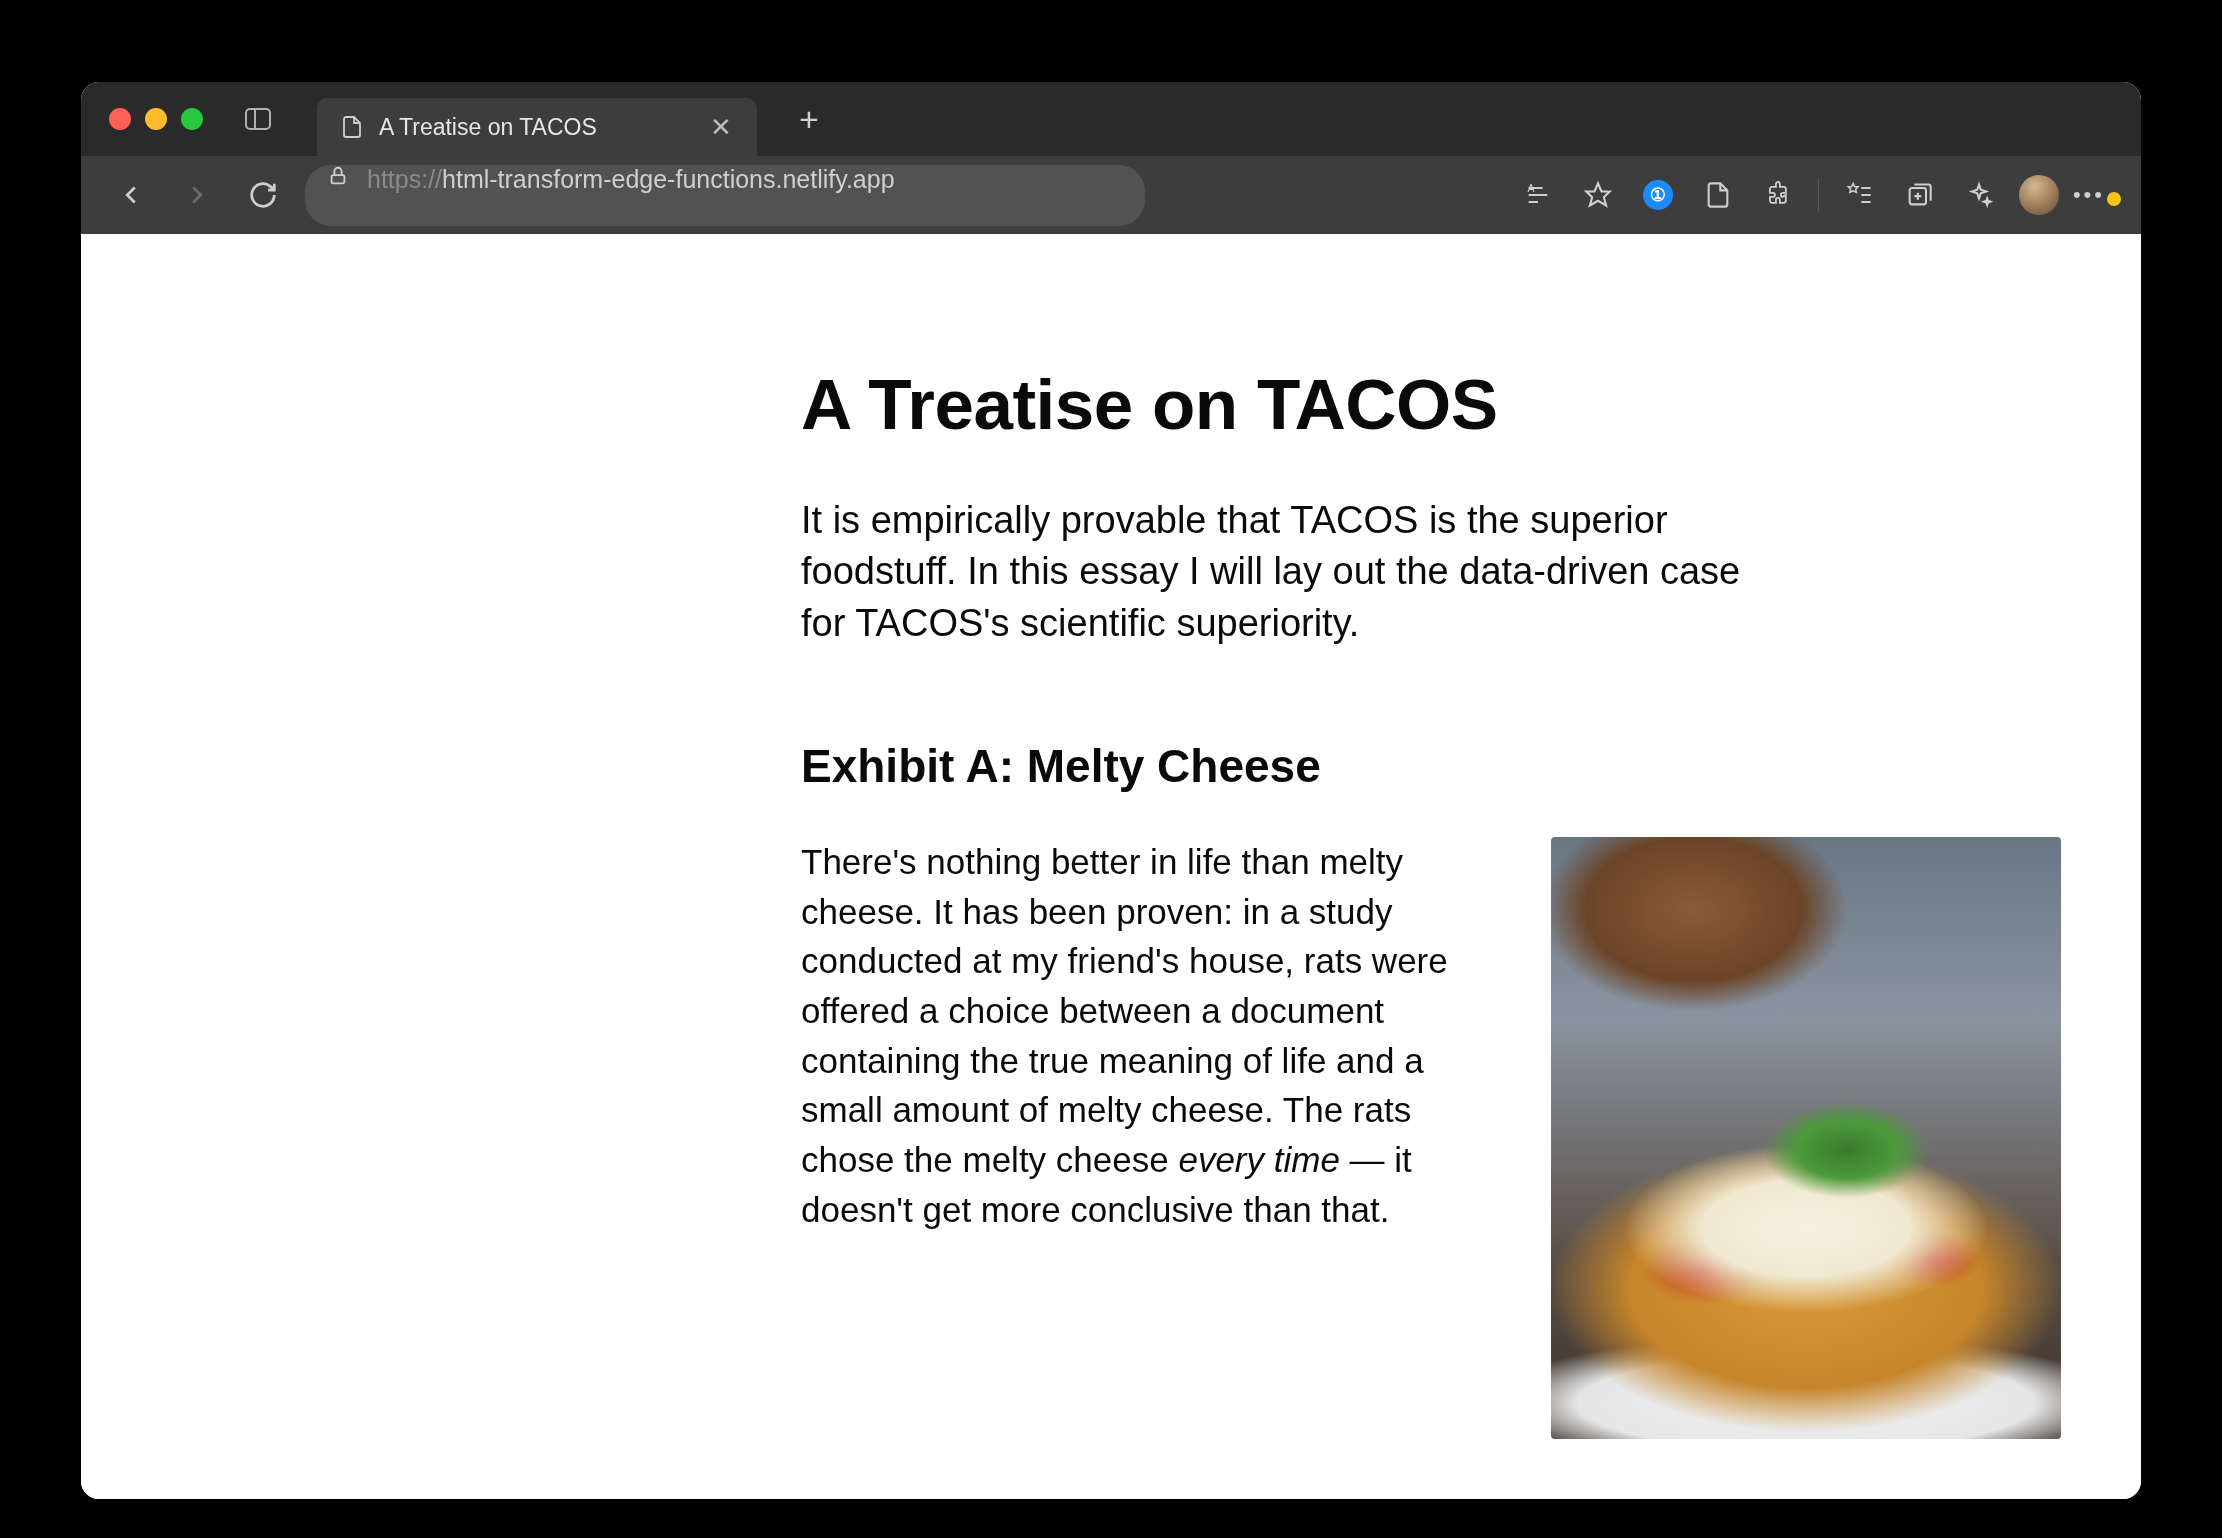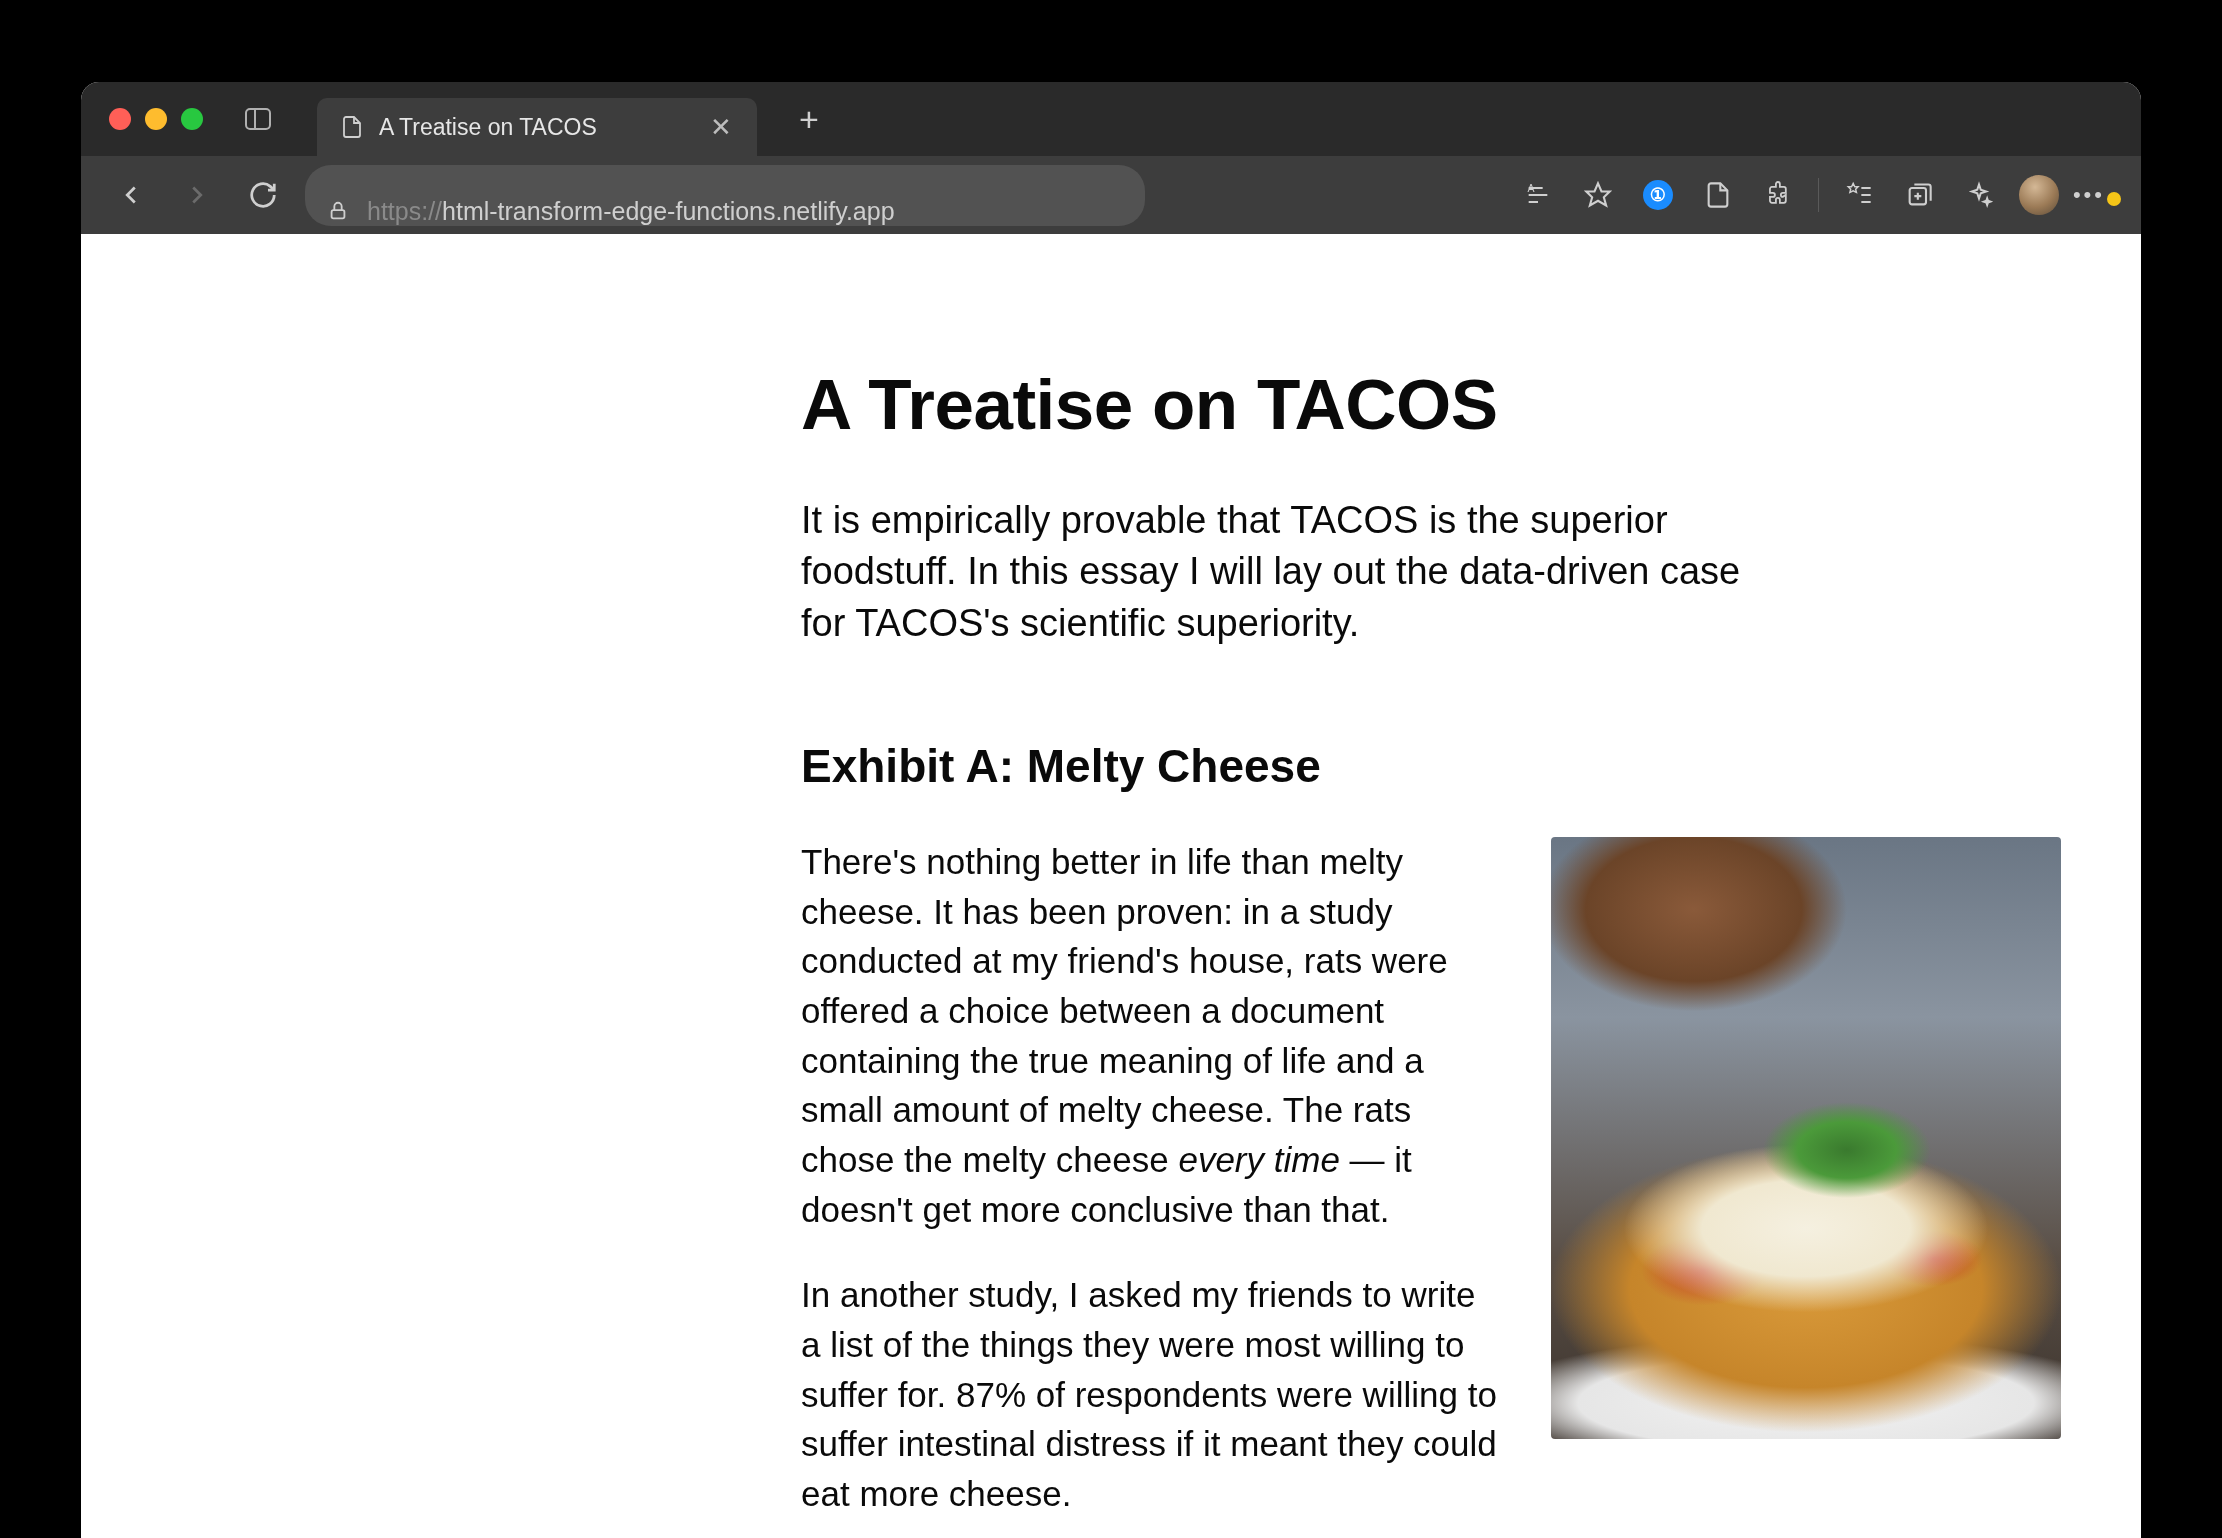--- a/index.html
+++ b/index.html
@@ -145,21 +145,21 @@
       stroke-width: 2.2;
     }
 
     .url-bar {
       flex: 1;
       max-width: 840px;
       height: 61px;
       background: #525252;
       border-radius: 26px;
       display: flex;
-      align-items: flex-end;
+      align-items: flex-start;
       padding: 0 22px;
       margin: 0 10px 0 4px;
       gap: 18px;
     }
     .lock-icon {
       color: #cfcfcf;
     }
     .url-text {
       color: #cfcfcf;
       font-size: 25px;
@@ -411,20 +411,19 @@
     <div class="content">
       <h1>A Treatise on TACOS</h1>
       <p class="lead">It is empirically provable that TACOS is the superior foodstuff. In this essay I will lay out the data-driven case for TACOS's scientific superiority.</p>
       <h2>Exhibit A: Melty Cheese</h2>
 
       <div class="exhibit">
         <div class="exhibit-text">
           <p>
             <span>There's nothing better in life than melty cheese. It has been proven: in a study conducted at my friend's house, rats were offered a choice between a document containing the true meaning of life and a small amount of melty cheese. The rats chose the melty cheese </span><em>every time</em><span> — it doesn't get more conclusive than that.</span>
           </p>
-          <p>In another study, I asked my friends to write a list of the things they were most willing to suffer for. 87% of respondents were willing to suffer intestinal distress if it meant they could eat more cheese.</p>
         </div>
         <div class="food-image"></div>
       </div>
     </div>
   </div>
 
 </div>
 
 </body></html>

